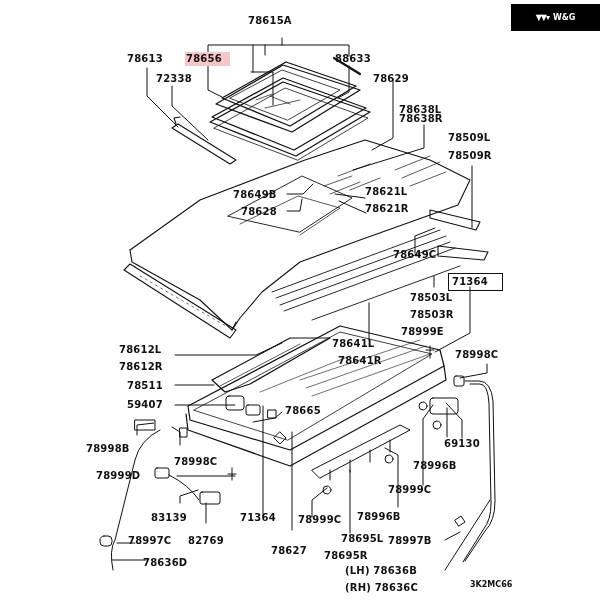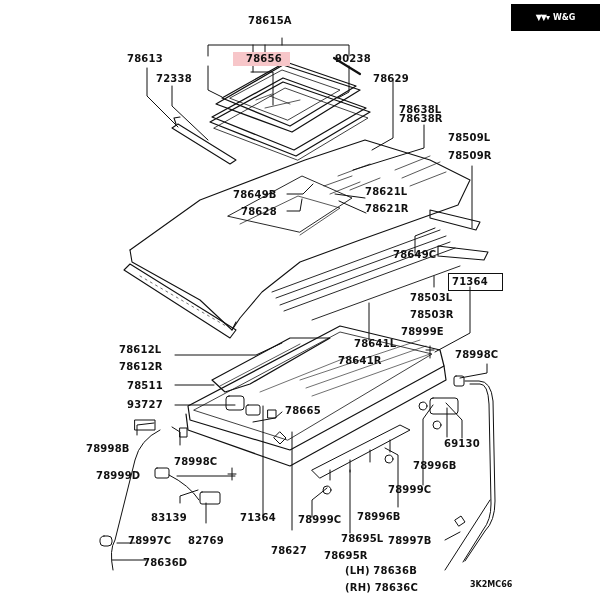--- a/index.html
+++ b/index.html
@@ -1,19 +1,19 @@
 <!DOCTYPE html>
 <html><head>
 <meta charset="utf-8">
 <style>
   html, body { margin:0; padding:0; background:#fff; }
   body { width:600px; height:600px; position:relative; overflow:hidden; font-family:"Liberation Sans", sans-serif; }
   #stage { position:absolute; left:0; top:0; width:600px; height:600px; }
   .lbl { position:absolute; font-family:"DejaVu Sans", sans-serif; font-size:10px; font-weight:bold; color:#111; white-space:nowrap; line-height:14px; letter-spacing:0.2px; }
-  .lbl.hl { background:#f7c6c9; padding:0 8px 0 13px;margin-left:48px; }
+  .lbl.hl { background:#f7c6c9; padding:0 8px 0 1px; }
   .lbl.boxed { border:1.4px solid #111; padding:1px 14px 1px 3px; }
   .code { position:absolute; font-family:"DejaVu Sans", sans-serif; font-size:8px; font-weight:bold; color:#111; }
   #brand { position:absolute; left:511px; top:4px; width:89px; height:27px; background:#000; color:#fff; display:flex; align-items:center; justify-content:center; font-family:"DejaVu Sans", sans-serif; font-size:8px; font-weight:bold; gap:4px; }
   #brand .logo { font-size:8px; letter-spacing:-1px; }
   svg { position:absolute; left:0; top:0; }
 </style>
 </head>
 <body>
 
 <div id="stage">
@@ -133,44 +133,44 @@
       <path d="M169 475 q20 10 30 25"></path>
       <rect x="200" y="492" width="20" height="12" rx="2"></rect>
       <path d="M232 468 v12 m-4 -6 h8"></path>
       <rect x="100" y="536" width="12" height="10" rx="4"></rect>
       <path d="M455 520 l6 -4 l4 6 l-6 4 z"></path>
     </g>
   </svg>
 
   <div class="lbl" style="left:248px;top:14px">78615A</div>
   <div class="lbl hl" style="left: 185px; top: 52px; background: rgb(247, 198, 201);">78656</div>
-  <div class="lbl" style="left:335px;top:52px">90238</div>
+  <div class="lbl" style="left:335px;top:52px">88633</div>
   <div class="lbl" style="left:127px;top:52px">78613</div>
   <div class="lbl" style="left:156px;top:72px">72338</div>
   <div class="lbl" style="left:373px;top:72px">78629</div>
   <div class="lbl" style="left:399px;top:103px">78638L</div>
   <div class="lbl" style="left:399px;top:112px">78638R</div>
   <div class="lbl" style="left:448px;top:131px">78509L</div>
   <div class="lbl" style="left:448px;top:149px">78509R</div>
   <div class="lbl" style="left:233px;top:188px">78649B</div>
   <div class="lbl" style="left:241px;top:205px">78628</div>
   <div class="lbl" style="left:365px;top:185px">78621L</div>
   <div class="lbl" style="left:365px;top:202px">78621R</div>
   <div class="lbl" style="left:393px;top:248px">78649C</div>
   <div class="lbl boxed" style="left:448px;top:273px">71364</div>
   <div class="lbl" style="left:410px;top:291px">78503L</div>
   <div class="lbl" style="left:410px;top:308px">78503R</div>
   <div class="lbl" style="left:401px;top:325px">78999E</div>
-  <div class="lbl" style="left:354px;top:337px">78641L</div>
+  <div class="lbl" style="left:332px;top:337px">78641L</div>
   <div class="lbl" style="left:338px;top:354px">78641R</div>
   <div class="lbl" style="left:455px;top:348px">78998C</div>
   <div class="lbl" style="left:119px;top:343px">78612L</div>
   <div class="lbl" style="left:119px;top:360px">78612R</div>
   <div class="lbl" style="left:127px;top:379px">78511</div>
-  <div class="lbl" style="left:127px;top:398px">93727</div>
+  <div class="lbl" style="left:127px;top:398px">59407</div>
   <div class="lbl" style="left:285px;top:404px">78665</div>
   <div class="lbl" style="left:444px;top:437px">69130</div>
   <div class="lbl" style="left:86px;top:442px">78998B</div>
   <div class="lbl" style="left:174px;top:455px">78998C</div>
   <div class="lbl" style="left:413px;top:459px">78996B</div>
   <div class="lbl" style="left:96px;top:469px">78999D</div>
   <div class="lbl" style="left:388px;top:483px">78999C</div>
   <div class="lbl" style="left:151px;top:511px">83139</div>
   <div class="lbl" style="left:240px;top:511px">71364</div>
   <div class="lbl" style="left:298px;top:513px">78999C</div>

